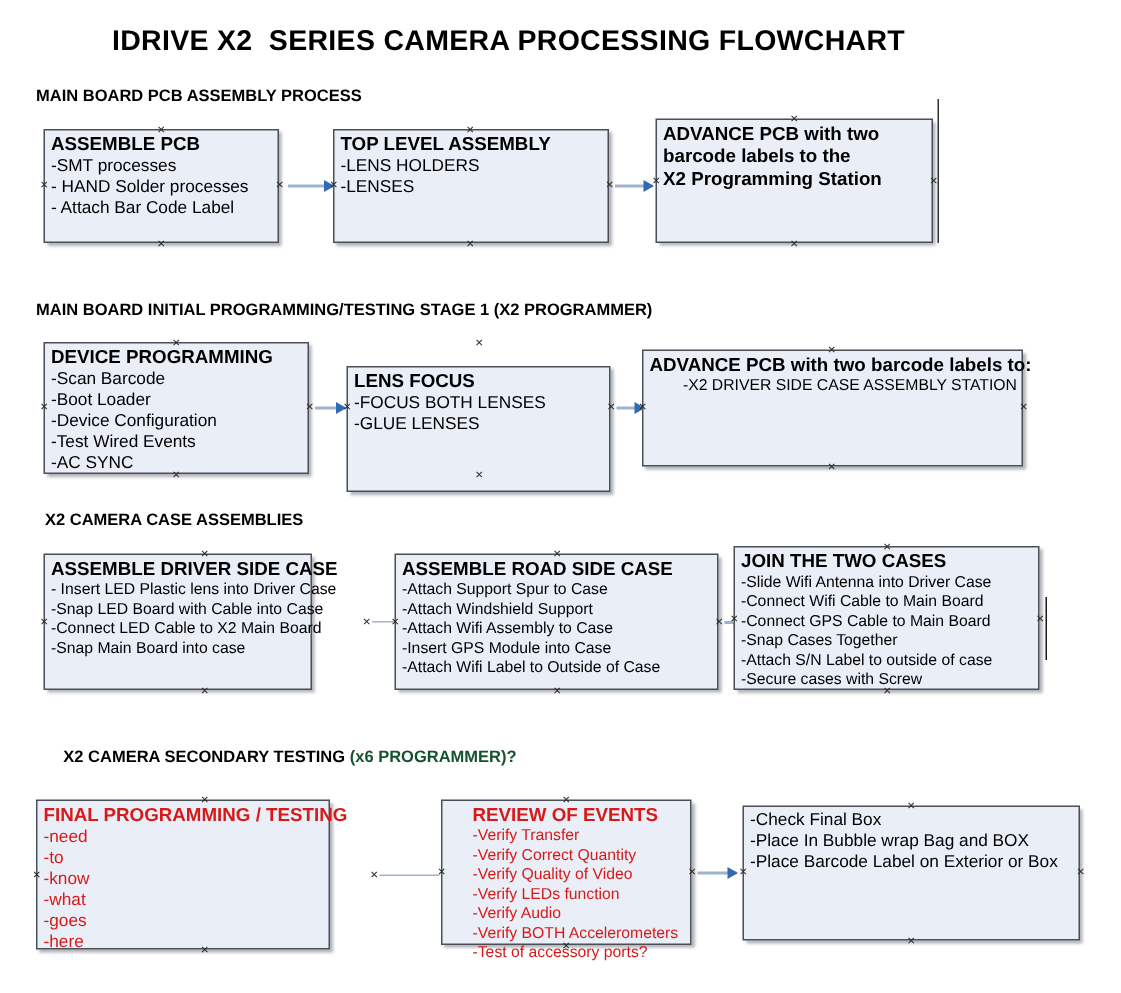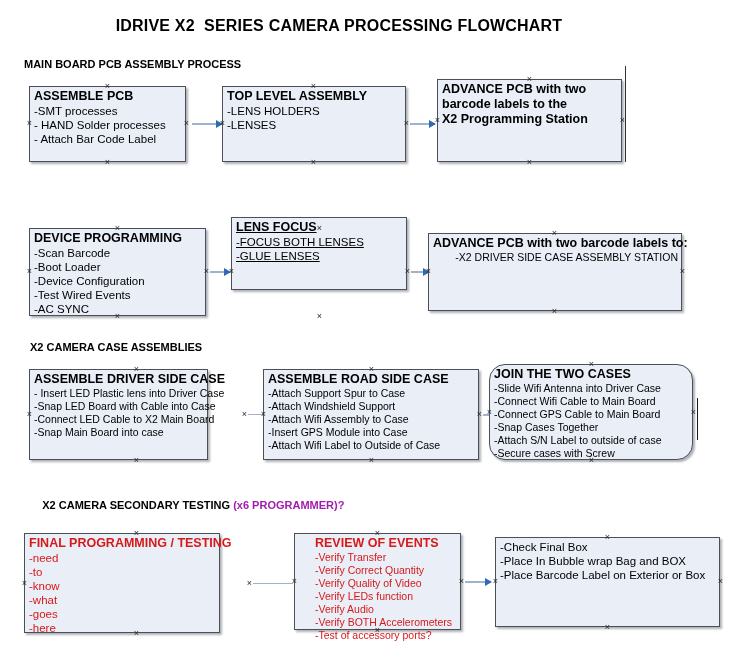--- a/index.html
+++ b/index.html
@@ -12,30 +12,30 @@
     overflow:hidden;
     -webkit-font-smoothing:antialiased;
   }
   #canvas{position:relative;width:747px;height:662px;}
 
   
   .doc-title{
     position:absolute;
     top:17px;left:0;width:678px;
     text-align:center;
-    font-size:16px;font-weight:bold;
+    font-size:19px;font-weight:bold;
     letter-spacing:.2px;
     white-space:pre;
   }
   .section-title{
     position:absolute;
     font-size:11px;font-weight:bold;
     white-space:pre;
   }
-  .section-title .red{color:#a21caf;}
+  .section-title .red{color:#14532d;}
 
   
   .box{
     position:absolute;
     background:#e9eef7;
     border:1px solid #4a4f58;
     box-shadow:2px 2px 2px rgba(110,115,125,.55);
     box-sizing:border-box;
     padding:2px 3px 0 4px;
     overflow:visible;
@@ -134,39 +134,40 @@
     <div class="bx-title">ADVANCE PCB with two</div>
     <div class="bx-title">barcode labels to the</div>
     <div class="bx-title"> X2 Programming Station</div>
   </div>
   <div class="hx" style="left:526px;top:76px;"></div>
   <div class="hx" style="left:526px;top:159px;"></div>
   <div class="hx" style="left:434px;top:117px;"></div>
   <div class="hx" style="left:619px;top:117px;"></div>
   <div class="vline" style="left:625px;top:66px;height:96px;opacity:.9;"></div>
 
+  <div class="section-title" style="top:201px;left:24px;">MAIN BOARD INITIAL PROGRAMMING/TESTING STAGE 1 (X2 PROGRAMMER)</div>
 
   <div class="box" style="left:29px;top:228px;width:177px;height:88px;">
     <div class="bx-title">DEVICE PROGRAMMING</div>
     <div class="bx-line">-Scan Barcode</div>
     <div class="bx-line">-Boot Loader</div>
     <div class="bx-line">-Device Configuration</div>
     <div class="bx-line">-Test Wired Events</div>
     <div class="bx-line">-AC SYNC</div>
   </div>
   <div class="hx" style="left:114px;top:225px;"></div>
   <div class="hx" style="left:114px;top:313px;"></div>
   <div class="hx" style="left:26px;top:268px;"></div>
   <div class="hx" style="left:203px;top:268px;"></div>
 
   <div class="conn" style="left:210px;top:271px;width:20px;">
     <span class="head"></span>
   </div>
 
-  <div class="box" style="left:231px;top:217px;width:176px;height:73px;text-decoration:underline;">
+  <div class="box" style="left:231px;top:244px;width:176px;height:84px;">
     <div class="bx-title">LENS FOCUS</div>
     <div class="bx-line">-FOCUS BOTH LENSES</div>
     <div class="bx-line">-GLUE LENSES</div>
   </div>
   <div class="hx" style="left:316px;top:225px;"></div>
   <div class="hx" style="left:316px;top:313px;"></div>
   <div class="hx" style="left:228px;top:268px;"></div>
   <div class="hx" style="left:404px;top:268px;"></div>
 
   <div class="conn" style="left:411px;top:271px;width:18px;">
@@ -207,21 +208,21 @@
   </div>
   <div class="hx" style="left:368px;top:366px;"></div>
   <div class="hx" style="left:368px;top:457px;"></div>
   <div class="hx" style="left:260px;top:411px;"></div>
   <div class="hx" style="left:476px;top:411px;"></div>
 
   <div class="conn" style="left:483px;top:414px;width:12px;">
     <span class="head"></span>
   </div>
 
-  <div class="box t-small" style="left:489px;top:364px;width:204px;height:96px;border-radius:16px;">
+  <div class="box t-small" style="left:489px;top:364px;width:204px;height:96px;">
     <div class="bx-title">JOIN THE TWO CASES</div>
     <div class="bx-line">-Slide Wifi Antenna into Driver Case</div>
     <div class="bx-line">-Connect Wifi Cable to Main Board</div>
     <div class="bx-line">-Connect GPS Cable to Main Board</div>
     <div class="bx-line">-Snap Cases Together</div>
     <div class="bx-line">-Attach S/N Label to outside of case</div>
     <div class="bx-line">-Secure cases with Screw</div>
   </div>
   <div class="hx" style="left:588px;top:361px;"></div>
   <div class="hx" style="left:588px;top:457px;"></div>

